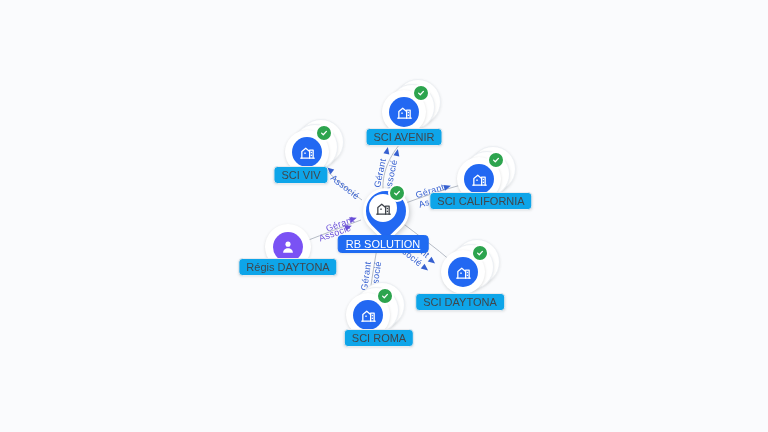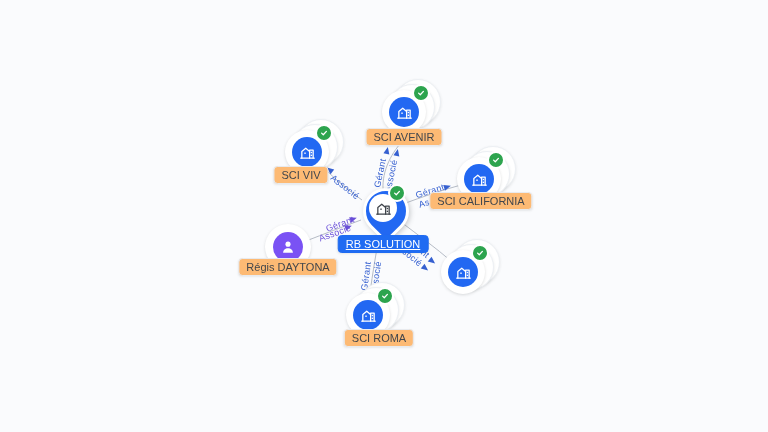--- a/index.html
+++ b/index.html
@@ -69,21 +69,21 @@
     position:absolute;left:12px;top:10px;
     width:28px;height:28px;border-radius:50%;background:#ffffff;
     display:flex;align-items:center;justify-content:center;
   }
   .pin-node .badge{right:3px;top:0px;}
 
   
   .node-label{
     position:absolute;
     transform:translate(-50%,-50%);
-    background:#fdba74;
+    background:#0ea5e9;
     border:1px solid #e8eaee;
     border-radius:4px;
     box-shadow:0 1px 2px rgba(60,64,67,.10);
     color:#41464c;
     font-size:11px;
     padding:2px 7px;
     white-space:nowrap;
     cursor:pointer;
   }
   .node-label.primary{
@@ -229,20 +229,21 @@
             <rect x="16.5" y="15" width="2" height="2" fill="#fff"></rect>
           </svg>
       </div>
       <div class="badge">
         <svg width="8" height="8" viewBox="0 0 10 10">
             <path d="M2 5.2 4.1 7.2 8 3" stroke="#fff" stroke-width="1.6" fill="none" stroke-linecap="round" stroke-linejoin="round"></path>
           </svg>
       </div>
     </div>
   </div>
+  <div class="node-label" style="left:460px;top:302px;">SCI DAYTONA</div>
 
   <div class="company-node" style="left:346px;top:293px;">
     <div class="stack s1"></div>
     <div class="stack s2"></div>
     <div class="card-front">
       <div class="disc blue">
         <svg width="17" height="17" viewBox="0 0 24 24">
             <g stroke="#fff" stroke-width="1.8" fill="none" stroke-linecap="round" stroke-linejoin="round">
               <path d="M4 20V10.5L9.5 6L15 10.5"></path>
               <path d="M15 20V8.5H20V20"></path>

